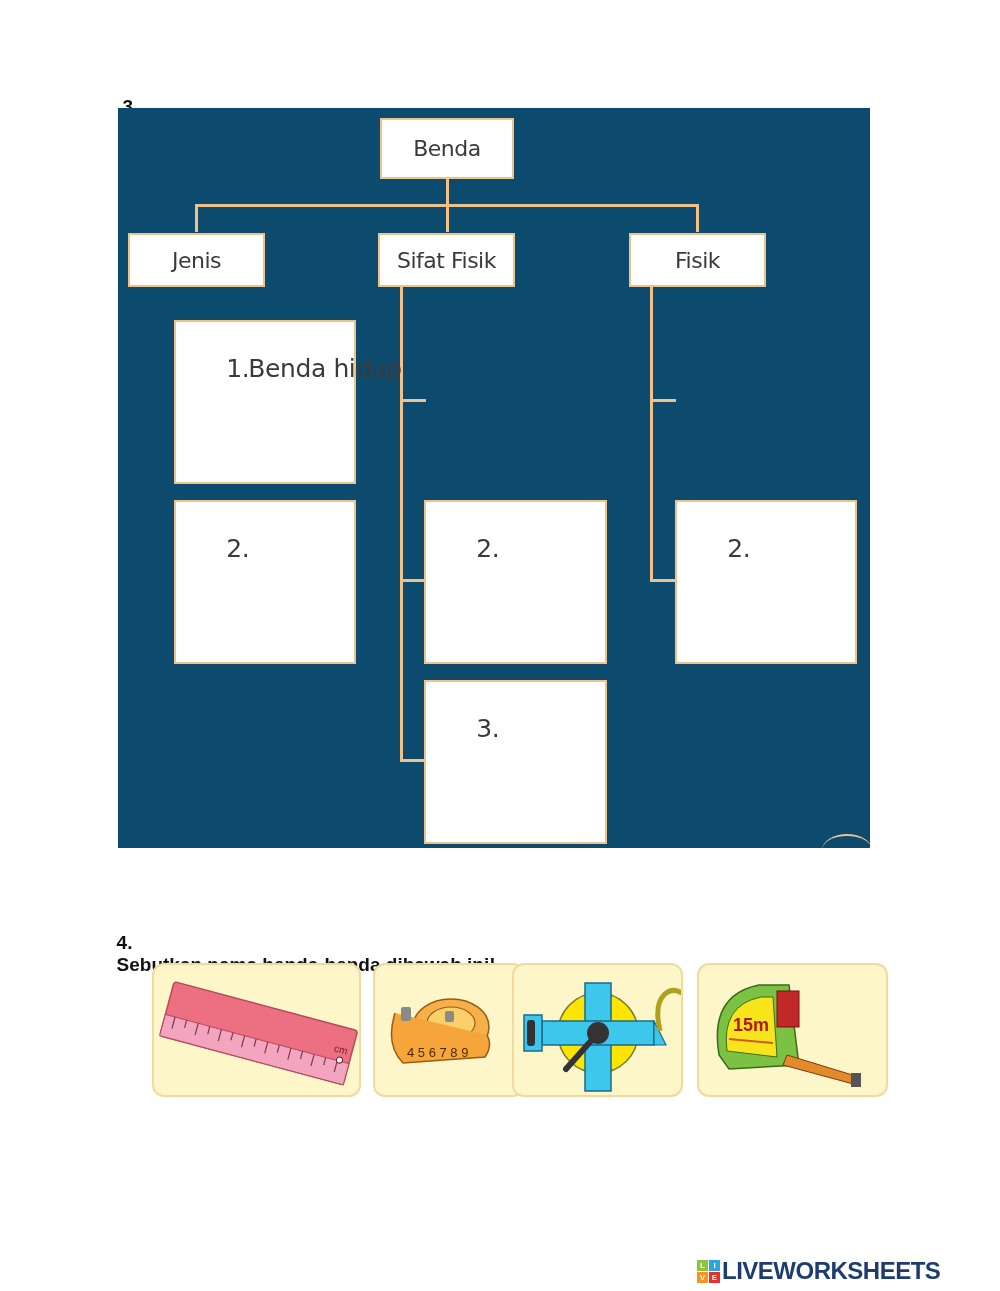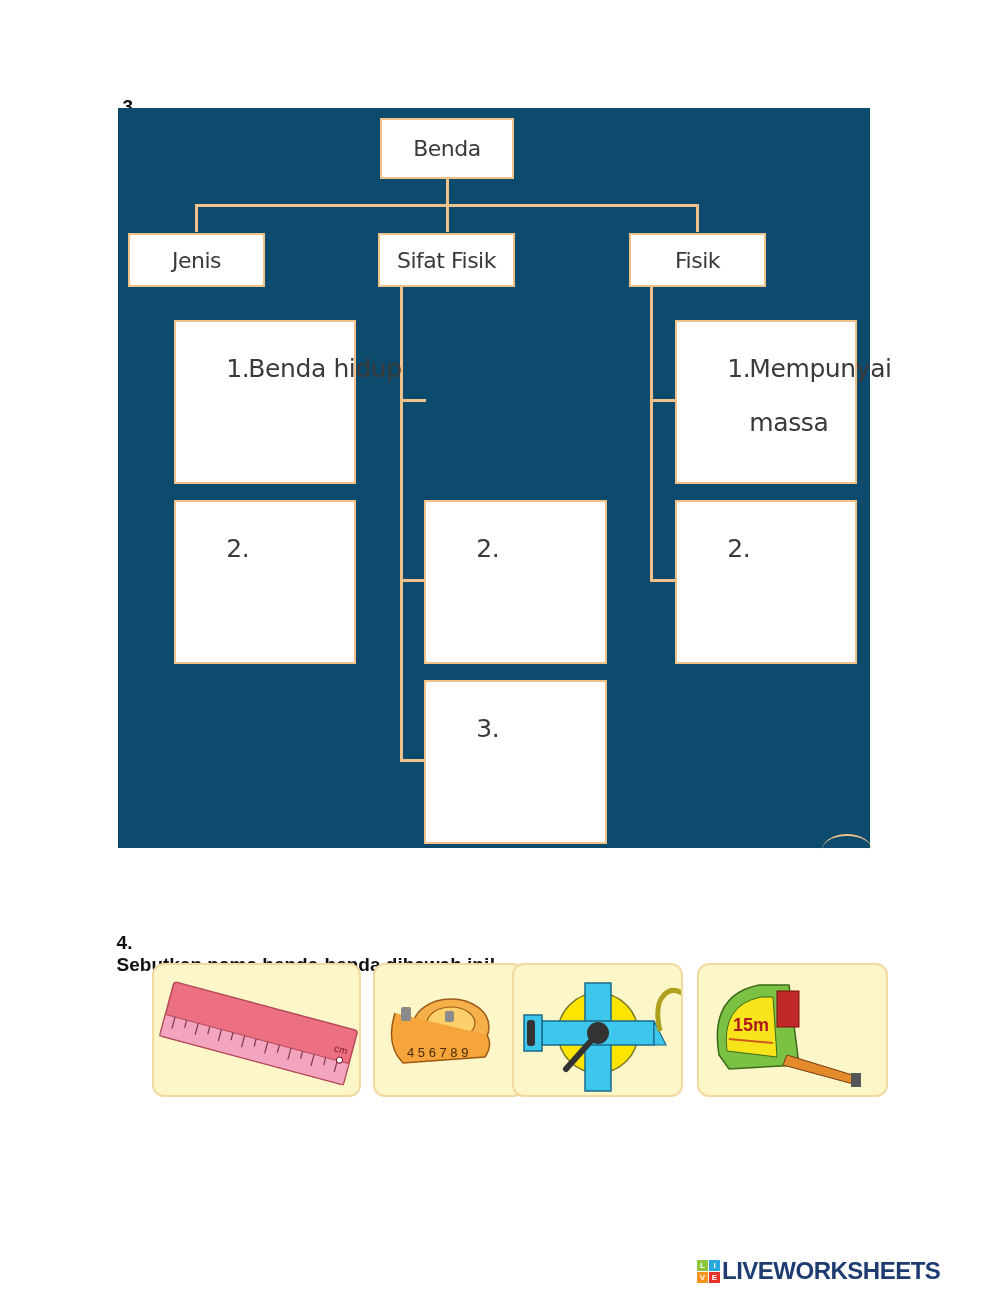--- a/index.html
+++ b/index.html
@@ -83,26 +83,20 @@
     <div class="cell-text">
       <span class="num">2.</span><span></span>
     </div>
   </div>
   <div class="box" style="left:306px; top:572px; width:183px; height:164px;">
     <div class="cell-text">
       <span class="num">3.</span><span></span>
     </div>
   </div>
 
-  <div class="box" style="left:557px; top:212px; width:182px; height:164px;">
-    <div class="cell-text">
-      <span class="num">1.</span><span>Mempunyai</span><br>
-      <span class="line2">massa</span>
-    </div>
-  </div>
   <div class="box" style="left:557px; top:392px; width:182px; height:164px;">
     <div class="cell-text">
       <span class="num">2.</span><span></span>
     </div>
   </div>
 </div>
 <div class="arc"></div>
 
 <div class="q-title" style="left:106px; top:910px;">
   <span class="q-num" style="width:46px;">4.</span>

